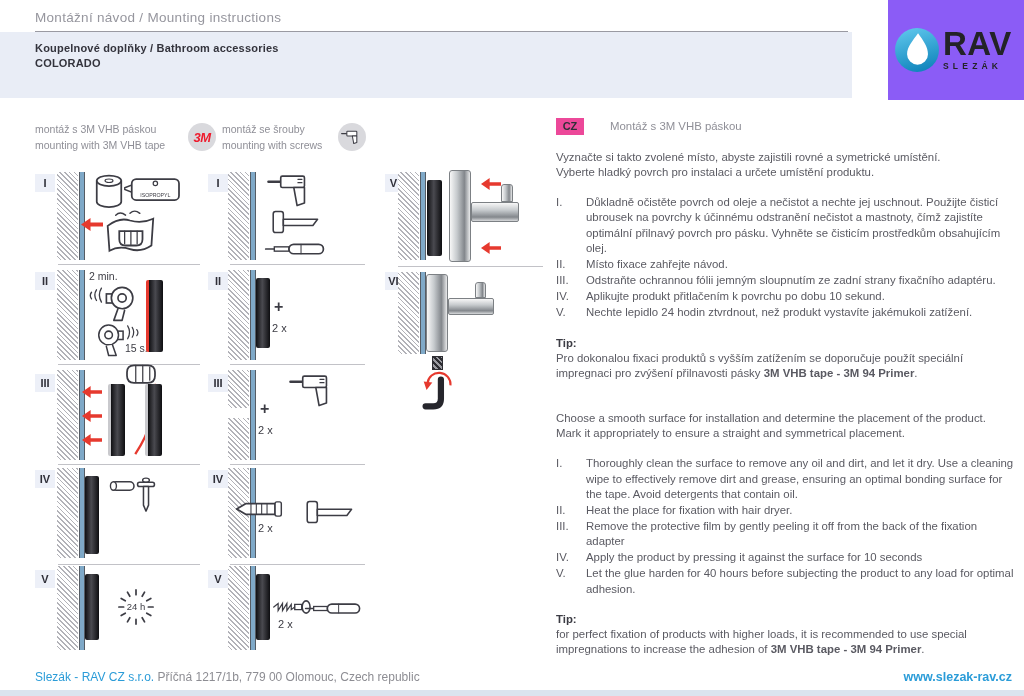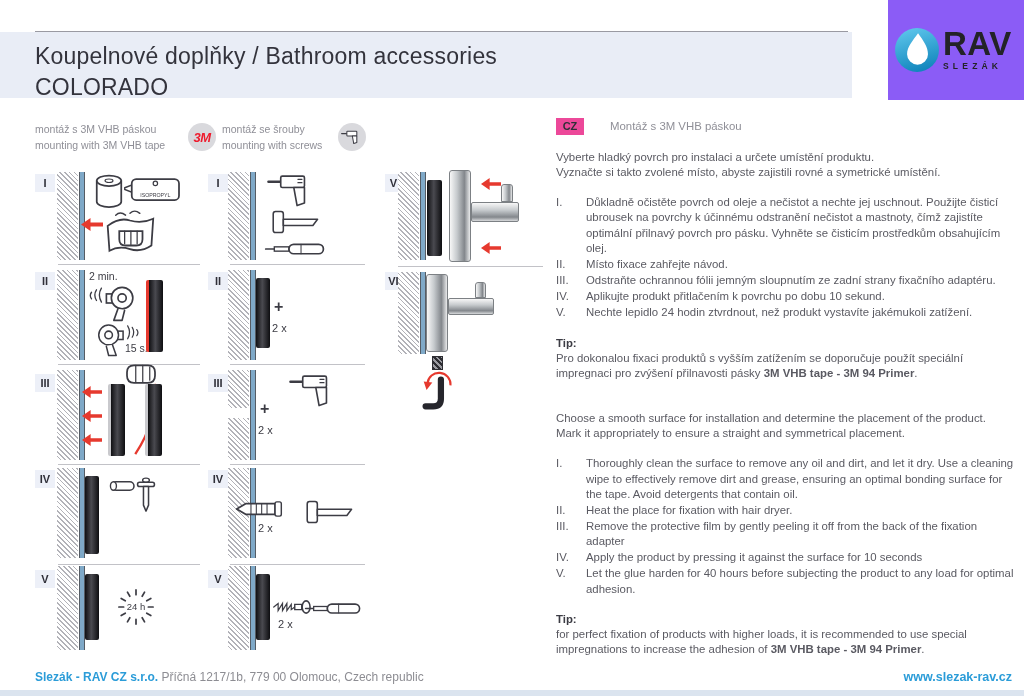--- a/index.html
+++ b/index.html
@@ -6,21 +6,21 @@
   .page{position:relative;width:1024px;height:696px;background:#fff;overflow:hidden;
         font-family:"Liberation Sans",sans-serif;}
   .ln{stroke:#3c3c44;stroke-width:2;stroke-linecap:round;}
   svg text{font-family:"Liberation Sans",sans-serif;}
 
   
   .hdr-sub{position:absolute;left:35px;top:10px;font-size:13.5px;color:#96969e;letter-spacing:.3px;}
   .hdr-line{position:absolute;left:35px;top:31px;width:813px;height:1px;background:#9a9aa2;}
   .hdr-band{position:absolute;left:0;top:32px;width:852px;height:66px;background:#e9edf6;
             padding:9px 0 0 35px;box-sizing:border-box;}
-  .hdr-title{font-size:23px;font-weight:normal;color:#33333c;line-height:1.35;letter-spacing:.2px;}
+  .hdr-title{font-size:11px;font-weight:bold;color:#33333c;line-height:1.35;letter-spacing:.2px;}
   .logo{position:absolute;left:888px;top:0;width:168px;height:100px;background:#8b5cf6;
         display:flex;align-items:center;gap:3px;padding-left:6px;box-sizing:border-box;}
   .logo-brand{font-size:33px;font-weight:bold;color:#232327;line-height:.9;letter-spacing:.5px;}
   .logo-sub{font-size:8.5px;font-weight:bold;color:#232327;letter-spacing:4.2px;margin-top:3px;}
 
   
   .colhdr{position:absolute;font-size:10.5px;color:#8f8f97;line-height:1.5;}
   .badge{position:absolute;width:28px;height:28px;border-radius:50%;background:#d9d9dd;
          display:flex;align-items:center;justify-content:center;}
   .badge .tm{color:#ee1b2d;font-weight:bold;font-style:italic;font-size:13px;letter-spacing:-.5px;}
@@ -58,29 +58,30 @@
   .inst p{margin:0;}
   .steps-list{margin-top:15px;}
   .srow{display:flex;margin-bottom:1px;}
   .snum{width:30px;flex:none;}
   .stext{flex:1;}
   .tip-label{font-weight:bold;color:#3c3c44;margin-top:15px;}
   .sec-en{margin-top:30px;}
 
   
   .footer{position:absolute;left:35px;top:670px;font-size:12px;color:#8d8d93;}
-  .footer .co{color:#2b9cd8;font-weight:bold;}
+  .footer .co{color:#2b9cd8;font-weight:normal;}
   .site{position:absolute;right:12px;top:670px;font-size:12.5px;color:#2b9cd8;font-weight:bold;}
   .bottombar{position:absolute;left:0;bottom:0;width:1024px;height:6px;background:#dbe4ef;}
 </style>
 </head>
 <body>
 
 <div class="page">
 
+  <div class="hdr-sub">Montážní návod / Mounting instructions</div>
   <div class="hdr-line"></div>
   <div class="hdr-band">
     <div class="hdr-title">Koupelnové doplňky / Bathroom accessories</div>
     <div class="hdr-title">COLORADO</div>
   </div>
   <div class="logo">
     <svg width="46" height="46" viewBox="0 0 44 44">
       <defs>
         <linearGradient id="lgDrop" x1="0.2" y1="0" x2="0.5" y2="1">
           <stop offset="0" stop-color="#5ec7ec"></stop>
@@ -344,22 +345,22 @@
       <path d="M24 10 V30 Q24 38 16 38 H8" fill="none" stroke="#26262c" stroke-width="6.5" stroke-linecap="round"></path>
     </svg>
   </div>
 
   <div class="inst">
     <section>
       <div class="lang-row">
         <span class="lang-badge">CZ</span>
         <span class="lang-head">Montáž s 3M VHB páskou</span>
       </div>
+      <p>Vyznačte si takto zvolené místo, abyste zajistili rovné a symetrické umístění.</p>
       <p>Vyberte hladký povrch pro instalaci a určete umístění produktu.</p>
-      <p>Vyznačte si takto zvolené místo, abyste zajistili rovné a symetrické umístění.</p>
       <div class="steps-list">
         <div class="srow">
           <span class="snum">I.</span>
           <span class="stext">Důkladně očistěte povrch od oleje a nečistot a nechte jej uschnout. Použijte čisticí ubrousek na povrchy k účinnému odstranění nečistot a mastnoty, čímž zajistíte optimální přilnavý povrch pro pásku. Vyhněte se čisticím prostředkům obsahujícím olej.</span>
         </div>
         <div class="srow">
           <span class="snum">II.</span>
           <span class="stext">Místo fixace zahřejte návod.</span>
         </div>
         <div class="srow">

